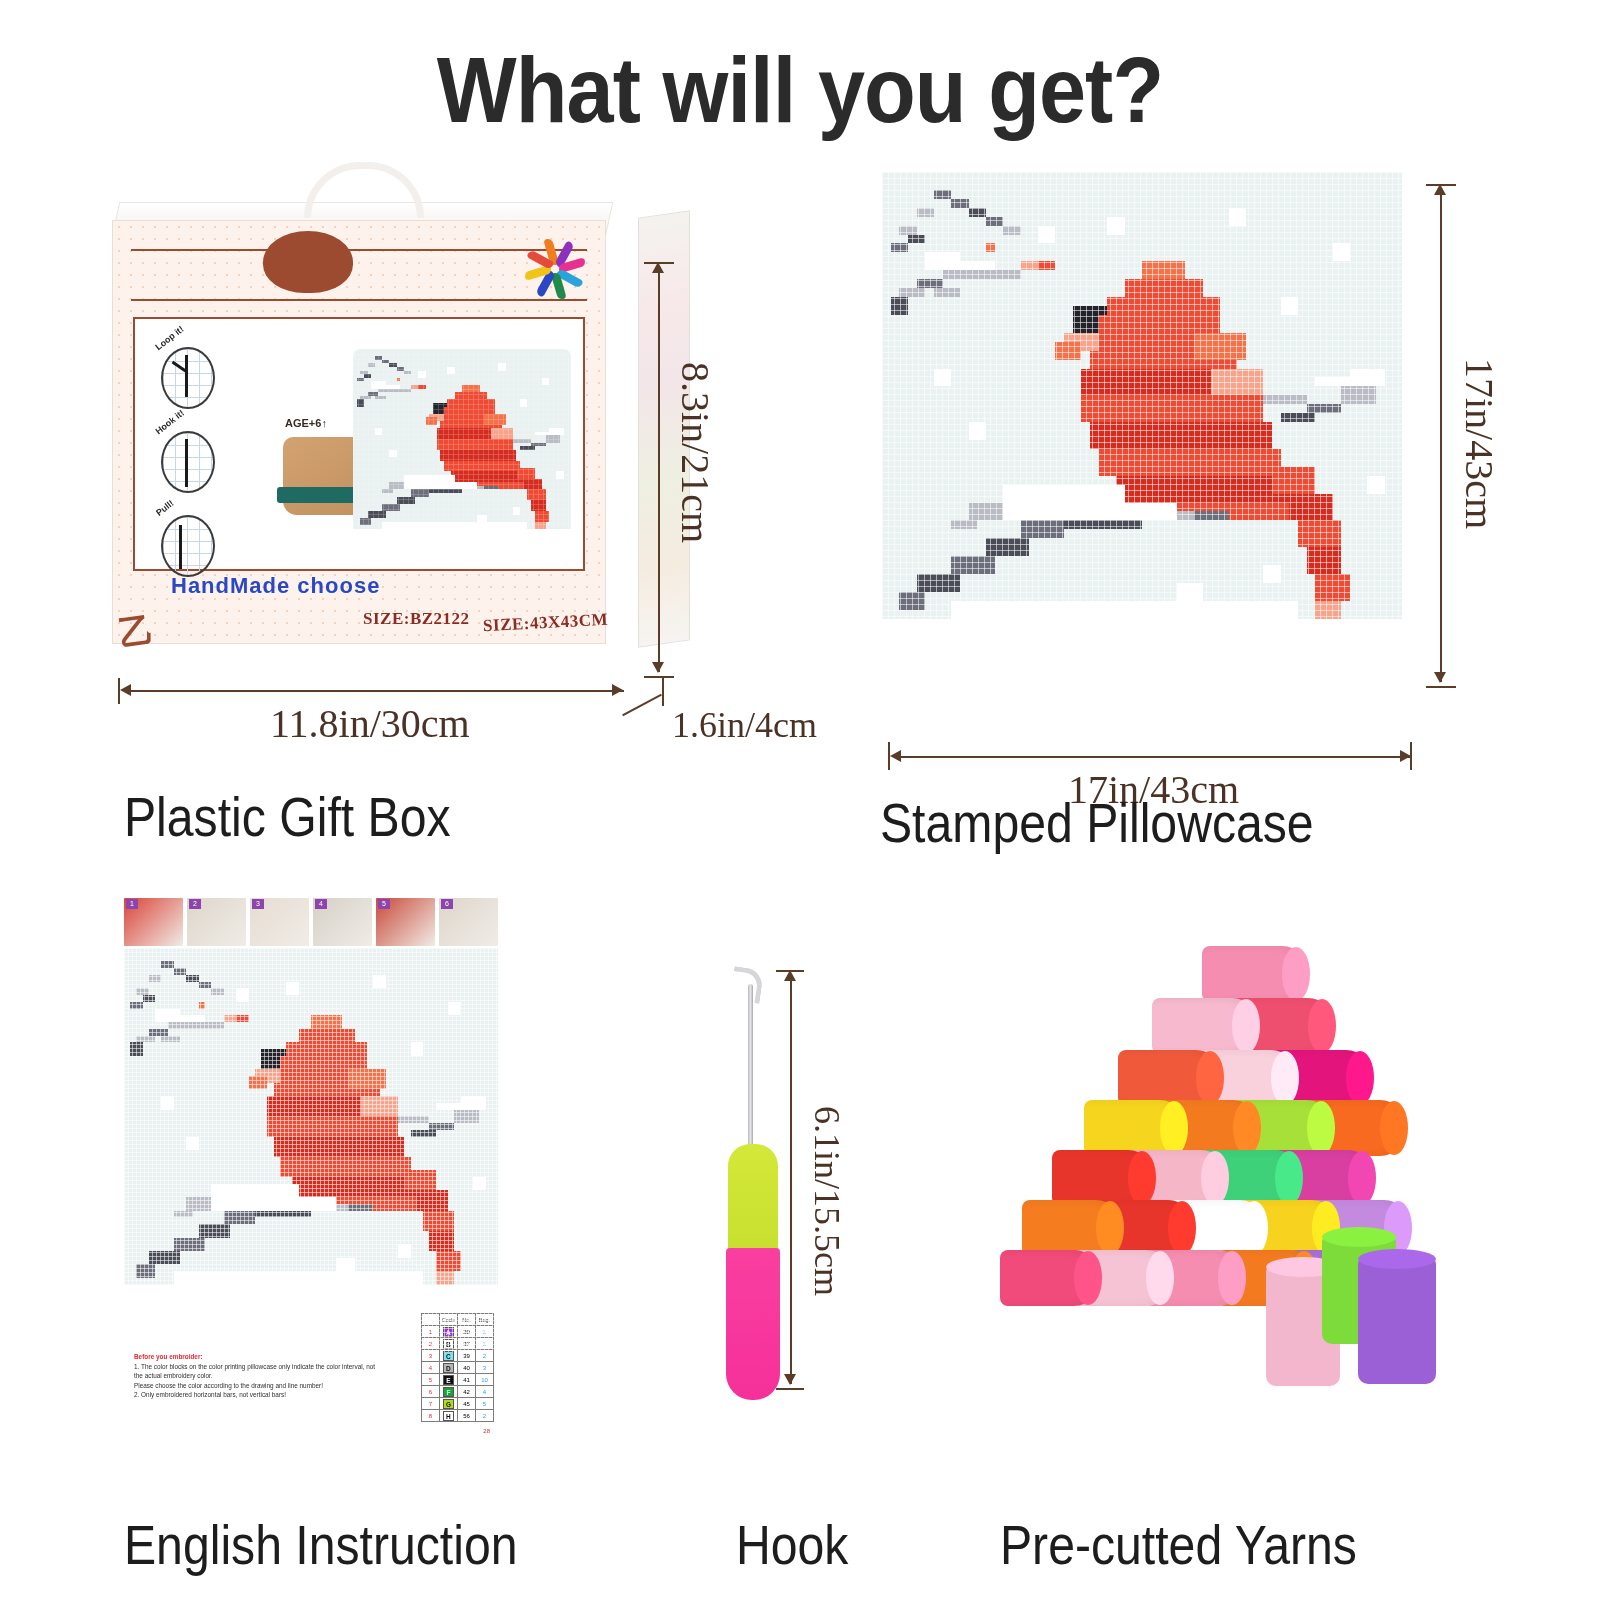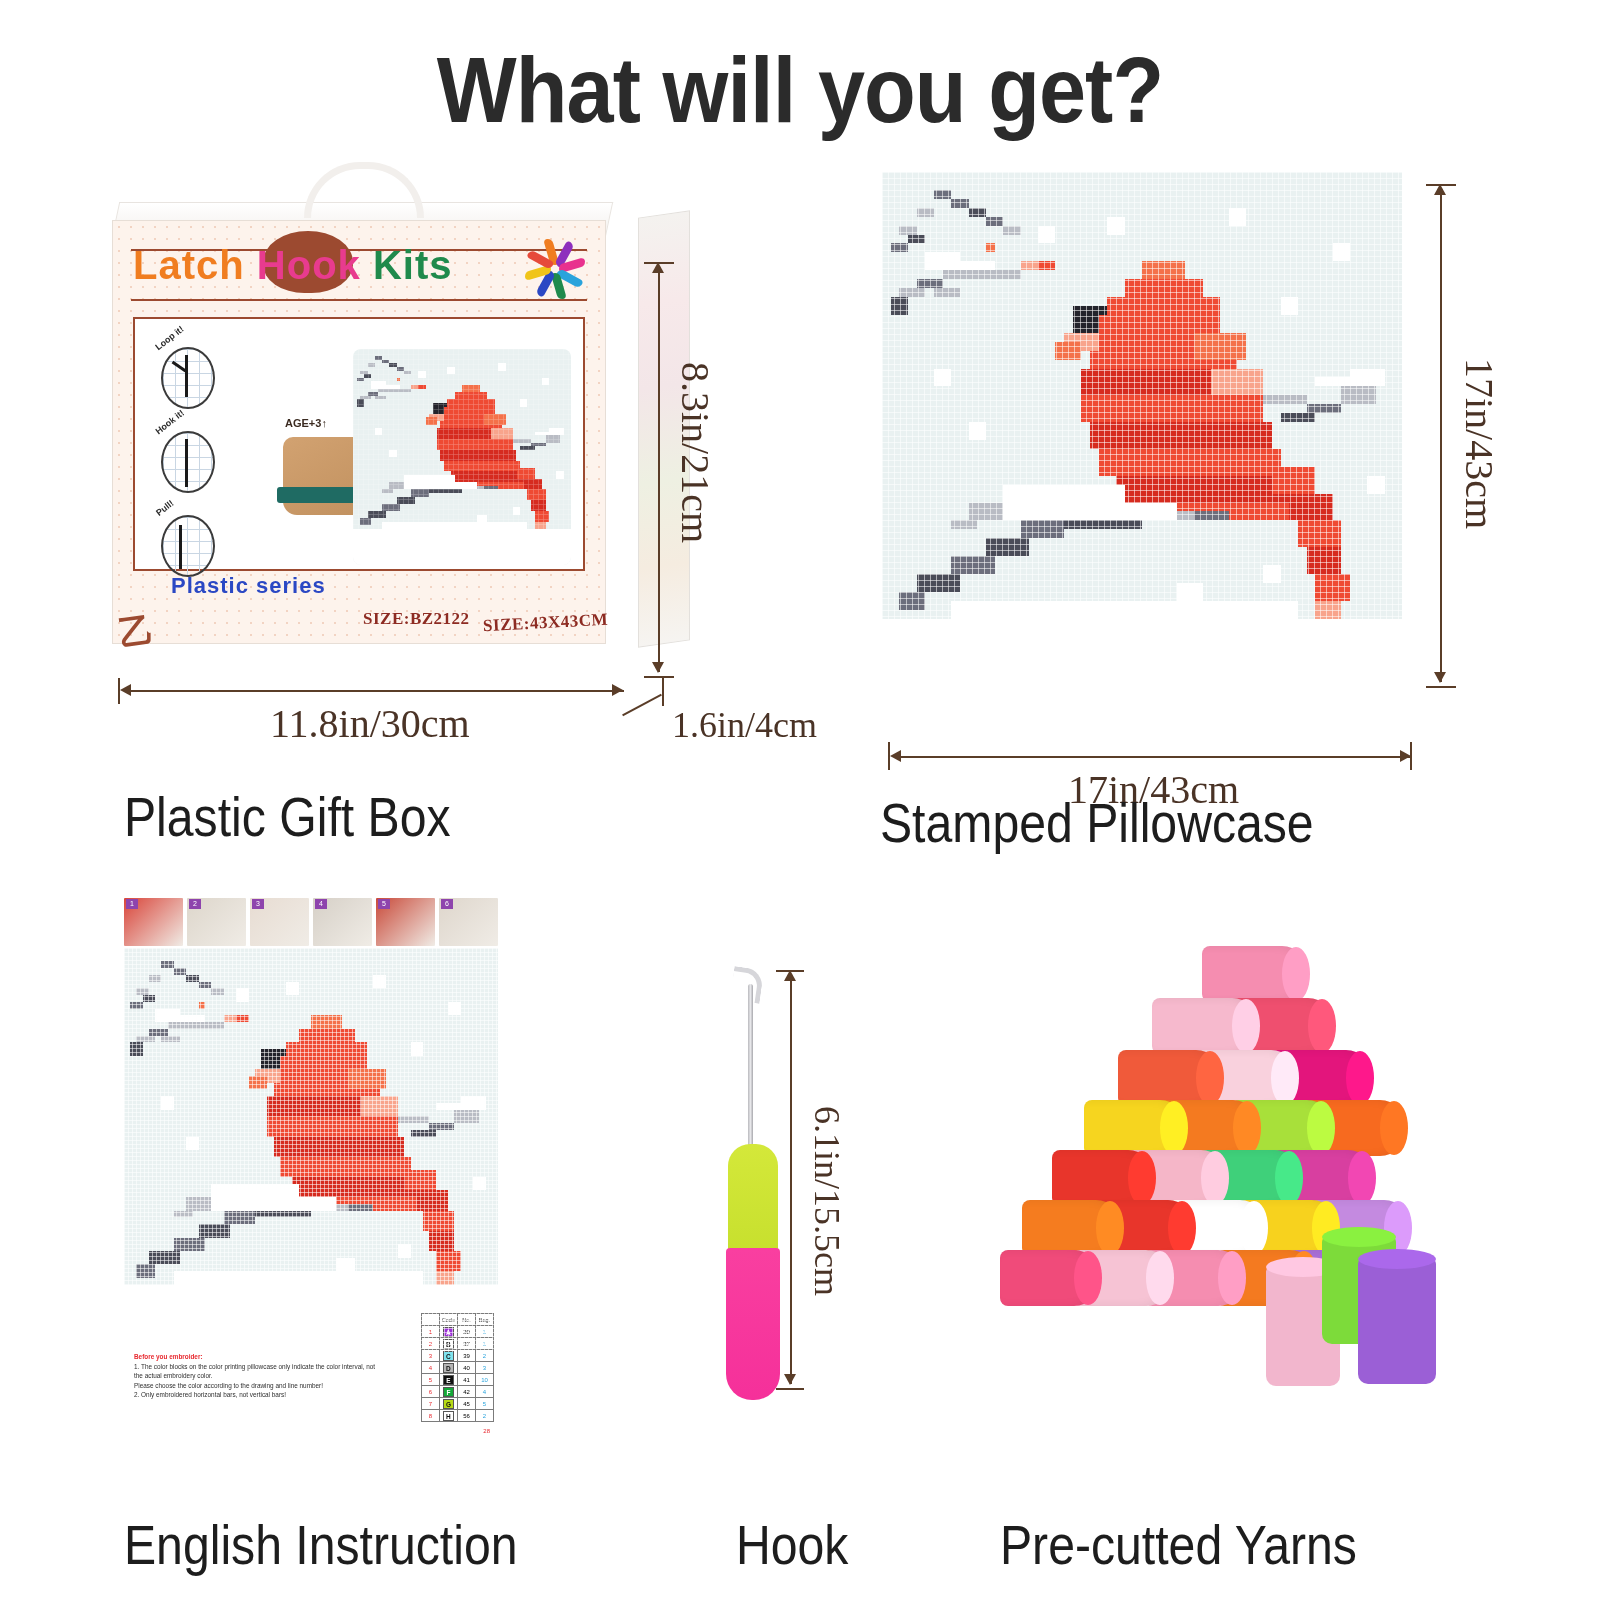--- a/index.html
+++ b/index.html
@@ -256,25 +256,20 @@
     <div class="box-top"></div>
     <div class="handle"></div>
 
     <div class="box-front">
       <div class="dots"></div>
 
       <div class="rule" style="top:28px;"></div>
       <div class="rule" style="top:78px;"></div>
       <div class="badge"></div>
 
-      <div class="brand">
-        <span class="w1">Latch</span>
-        <span class="w2">Hook</span>
-        <span class="w3">Kits</span>
-      </div>
 
       <div class="pinwheel" id="pinwheel">
           <div class="petal" style="background: rgb(240, 125, 32); transform: translate(-50%, -100%) rotate(0deg) translateY(-4px) skewX(16deg);"></div>
           <div class="petal" style="background: rgb(142, 47, 189); transform: translate(-50%, -100%) rotate(45deg) translateY(-4px) skewX(16deg);"></div>
           <div class="petal" style="background: rgb(232, 49, 142); transform: translate(-50%, -100%) rotate(90deg) translateY(-4px) skewX(16deg);"></div>
           <div class="petal" style="background: rgb(41, 163, 220); transform: translate(-50%, -100%) rotate(135deg) translateY(-4px) skewX(16deg);"></div>
           <div class="petal" style="background: rgb(31, 138, 76); transform: translate(-50%, -100%) rotate(180deg) translateY(-4px) skewX(16deg);"></div>
           <div class="petal" style="background: rgb(43, 72, 196); transform: translate(-50%, -100%) rotate(225deg) translateY(-4px) skewX(16deg);"></div>
           <div class="petal" style="background: rgb(240, 196, 25); transform: translate(-50%, -100%) rotate(270deg) translateY(-4px) skewX(16deg);"></div>
           <div class="petal" style="background: rgb(230, 74, 59); transform: translate(-50%, -100%) rotate(315deg) translateY(-4px) skewX(16deg);"></div>
@@ -291,21 +286,21 @@
         <div class="circ" style="left:26px; top:112px;">
           <div class="circ-arrow" style="left:22px; top:6px; width:3px; height:48px;"></div>
         </div>
         <div class="circ-lbl" style="left:18px; top:98px;">Hook it!</div>
 
         <div class="circ" style="left:26px; top:196px;">
           <div class="circ-arrow" style="left:16px; top:8px; width:3px; height:44px;"></div>
         </div>
         <div class="circ-lbl" style="left:20px; top:184px;">Pull!</div>
 
-        <div class="age-lbl">AGE+3↑</div>
+        <div class="age-lbl">AGE+6↑</div>
         <div class="pillow-mock"></div>
         <div class="pillow-band"></div>
 
         <div class="preview pixcanvas" id="preview-canvas">
             <div class="pixcell" style="left: 21.8px; top: 7.2px; width: 7.26667px; height: 3.6px; background: rgb(108, 110, 124);"></div>
             <div class="pixcell" style="left: 29.0667px; top: 10.8px; width: 7.26667px; height: 3.6px; background: rgb(108, 110, 124);"></div>
             <div class="pixcell" style="left: 36.3333px; top: 14.4px; width: 7.26667px; height: 3.6px; background: rgb(74, 76, 88);"></div>
             <div class="pixcell" style="left: 43.6px; top: 18px; width: 7.26667px; height: 3.6px; background: rgb(108, 110, 124);"></div>
             <div class="pixcell" style="left: 50.8667px; top: 21.6px; width: 7.26667px; height: 3.6px; background: rgb(185, 188, 196);"></div>
             <div class="pixcell" style="left: 14.5333px; top: 14.4px; width: 7.26667px; height: 3.6px; background: rgb(185, 188, 196);"></div>
@@ -376,21 +371,21 @@
             <div class="pixcell" style="left: 21.8px; top: 79.2px; width: 7.26667px; height: 7.2px; background: rgb(255, 255, 255);"></div>
             <div class="pixcell" style="left: 203.467px; top: 122.4px; width: 7.26667px; height: 7.2px; background: rgb(255, 255, 255);"></div>
             <div class="pixcell" style="left: 65.4px; top: 21.6px; width: 7.26667px; height: 7.2px; background: rgb(255, 255, 255);"></div>
             <div class="pixcell" style="left: 159.867px; top: 158.4px; width: 7.26667px; height: 7.2px; background: rgb(255, 255, 255);"></div>
             <div class="pixcell" style="left: 94.4667px; top: 18px; width: 7.26667px; height: 7.2px; background: rgb(255, 255, 255);"></div>
           <div class="pixgrid" style="background-size:5px 5px; opacity:.35;"></div>
         </div>
       </div>
 
       <div class="zigzag">乙</div>
-      <div class="hseries">Plastic series</div>
+      <div class="hseries">HandMade choose</div>
       <div class="codeline">SIZE:BZ2122</div>
       <div class="sizeline">SIZE:43X43CM</div>
     </div>
   </div>
 
   <div class="axis axis-v" style="left:658px; top:268px; height:404px;"></div>
   <div class="arrow ar-up" style="left:652px; top:262px;"></div>
   <div class="arrow ar-down" style="left:652px; top:662px;"></div>
   <div class="tick-h" style="left:644px; top:262px; width:30px;"></div>
   <div class="tick-h" style="left:644px; top:676px; width:30px;"></div>

